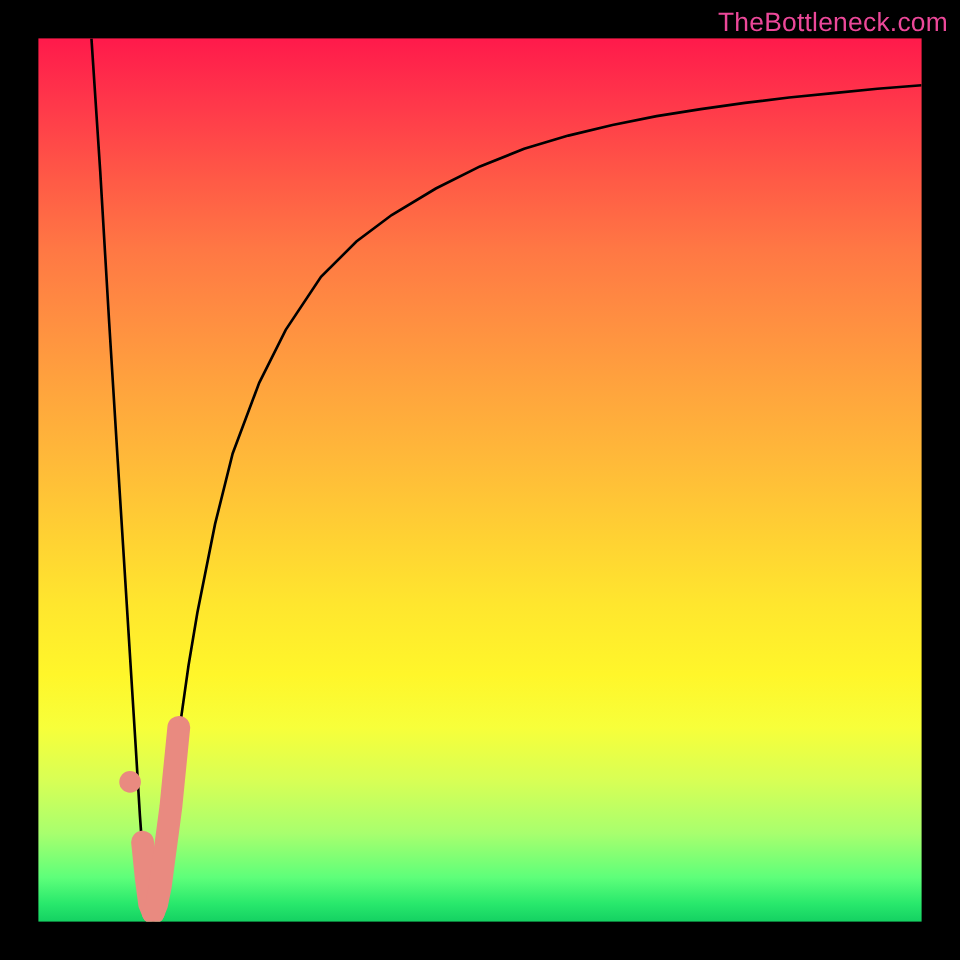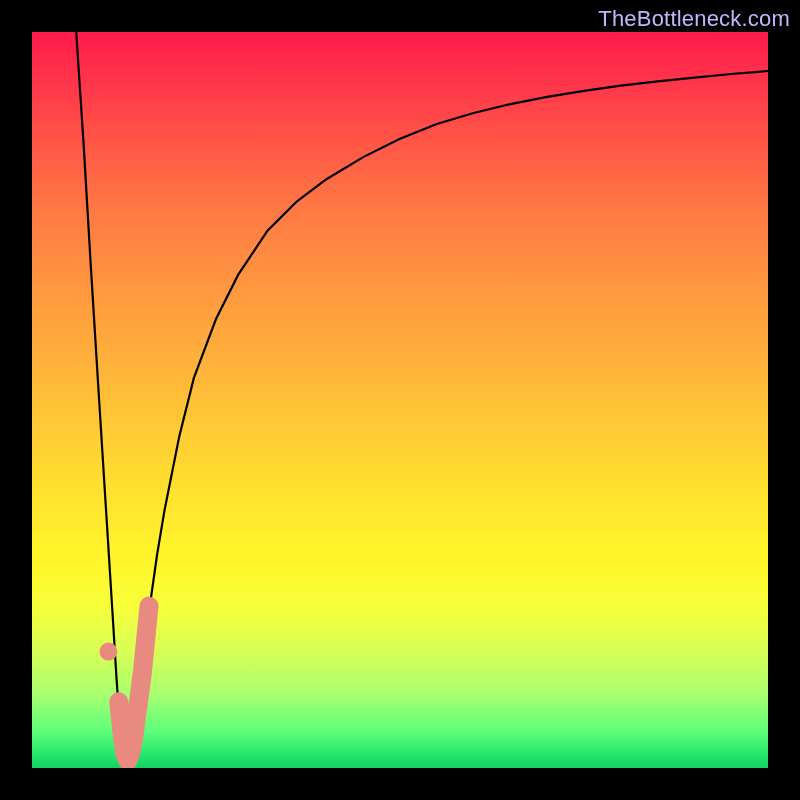--- a/index.html
+++ b/index.html
@@ -50,21 +50,21 @@
     position: absolute;
     top: 0;
     left: 0;
     width: 736px;
     height: 736px;
   }
   .watermark {
     position: absolute;
     top: 6px;
     right: 10px;
-    color: #c4b5fd;
+    color: #ec4899;
     font-size: 22px;
     font-weight: 400;
     letter-spacing: 0.2px;
   }
 </style>
 </head>
 <body>
 
 <div class="frame">
   <div class="plot-area">

